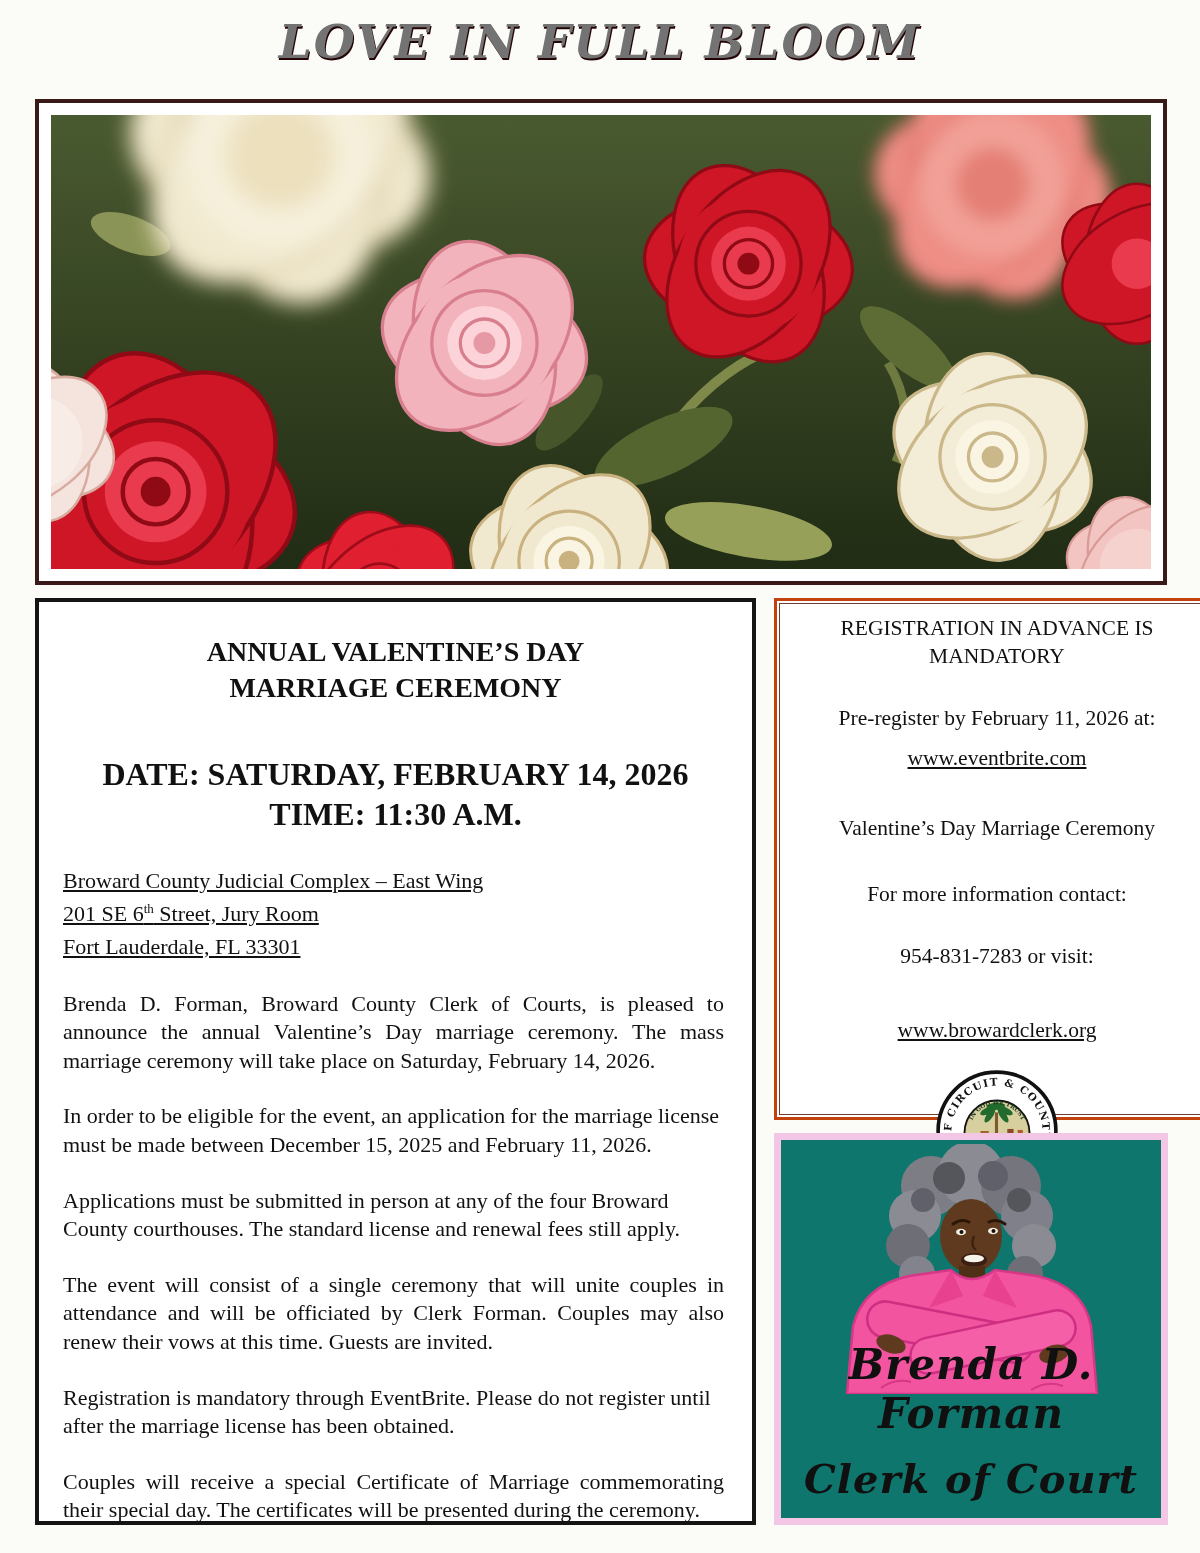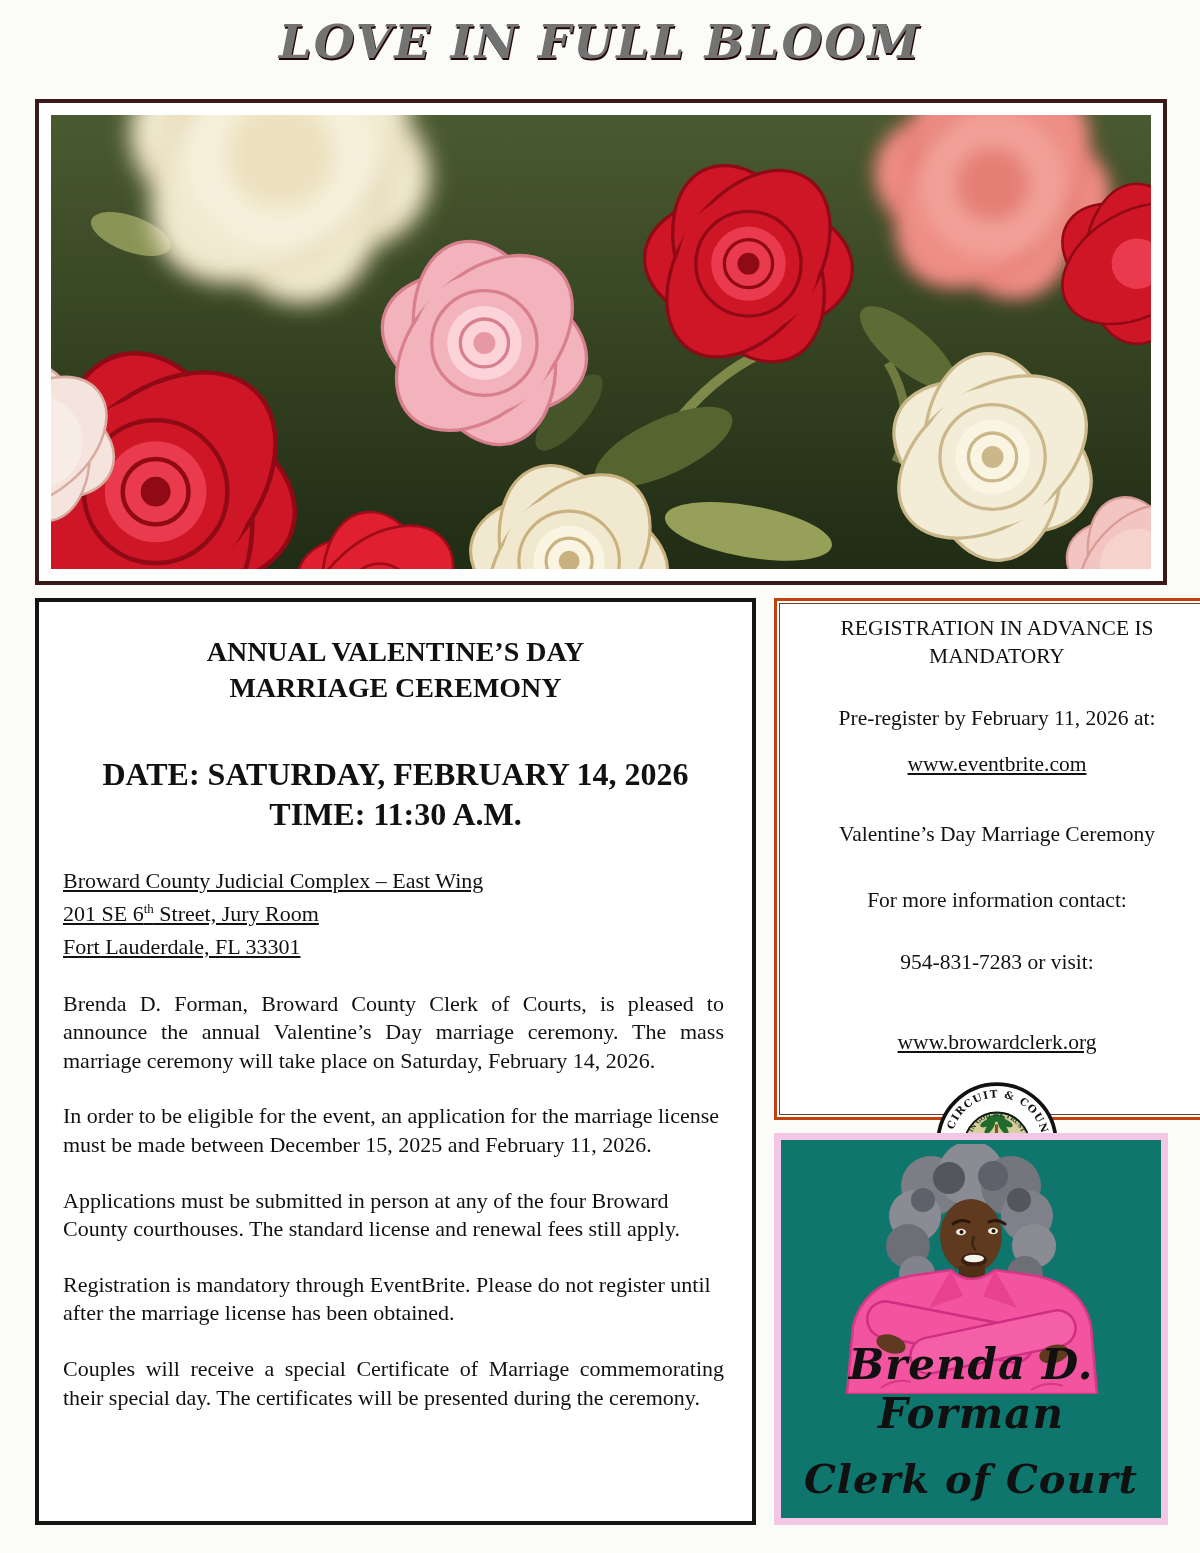--- a/index.html
+++ b/index.html
@@ -38,21 +38,21 @@
   .jus{text-align:justify;}
   
   .right-box{
     position:absolute;left:774px;top:598px;width:446px;height:522px;
     box-sizing:border-box;border:3px solid #c2410c;
     box-shadow:inset 0 0 0 2px #ffffff, inset 0 0 0 3px #6e3b35;
     background:#fff;text-align:center;font-size:21.5px;line-height:1.3;
   }
   .rb-heading{margin-top:14px;}
   .rb-prereg{margin-top:34px;}
-  .rb-link{text-decoration:underline;color:#111;display:inline-block;margin-top:18px;}
+  .rb-link{text-decoration:underline;color:#111;display:inline-block;margin-top:12px;}
   .rb-ceremony{margin-top:42px;}
   .rb-info{margin-top:38px;}
   .rb-phone{margin-top:34px;}
   .rb-clerklink{margin-top:34px;}
   .seal-wrap{margin-top:24px;}
   .seal-wrap svg{width:124px;height:124px;}
   
   .clerk-card{
     position:absolute;left:774px;top:1133px;width:394px;height:392px;
     background:#f3c6e6;
@@ -226,20 +226,21 @@
     <div>TIME: 11:30 A.M.</div>
   </div>
   <div class="venue">
     <div>Broward County Judicial Complex – East Wing</div>
     <div><span>201 SE 6</span><sup>th</sup><span> Street, Jury Room</span></div>
     <div>Fort Lauderdale, FL 33301</div>
   </div>
   <p class="body-par jus">Brenda D. Forman, Broward County Clerk of Courts, is pleased to announce the annual Valentine’s Day marriage ceremony. The mass marriage ceremony will take place on Saturday, February 14, 2026.</p>
   <p class="body-par">In order to be eligible for the event, an application for the marriage license must be made between December 15, 2025 and February 11, 2026.</p>
   <p class="body-par">Applications must be submitted in person at any of the four Broward County courthouses. The standard license and renewal fees still apply.</p>
+  <p class="body-par jus">The event will consist of a single ceremony that will unite couples in attendance and will be officiated by Clerk Forman. Couples may also renew their vows at this time. Guests are invited.</p>
   <p class="body-par">Registration is mandatory through EventBrite. Please do not register until after the marriage license has been obtained.</p>
   <p class="body-par jus">Couples will receive a special Certificate of Marriage commemorating their special day. The certificates will be presented during the ceremony.</p>
 </div>
 
 <div class="right-box">
   <div class="rb-heading">REGISTRATION IN ADVANCE IS MANDATORY</div>
   <div class="rb-prereg">Pre-register by February 11, 2026 at:</div>
   <div><a class="rb-link" href="#">www.eventbrite.com</a></div>
   <div class="rb-ceremony">Valentine’s Day Marriage Ceremony</div>
   <div class="rb-info">For more information contact:</div>

